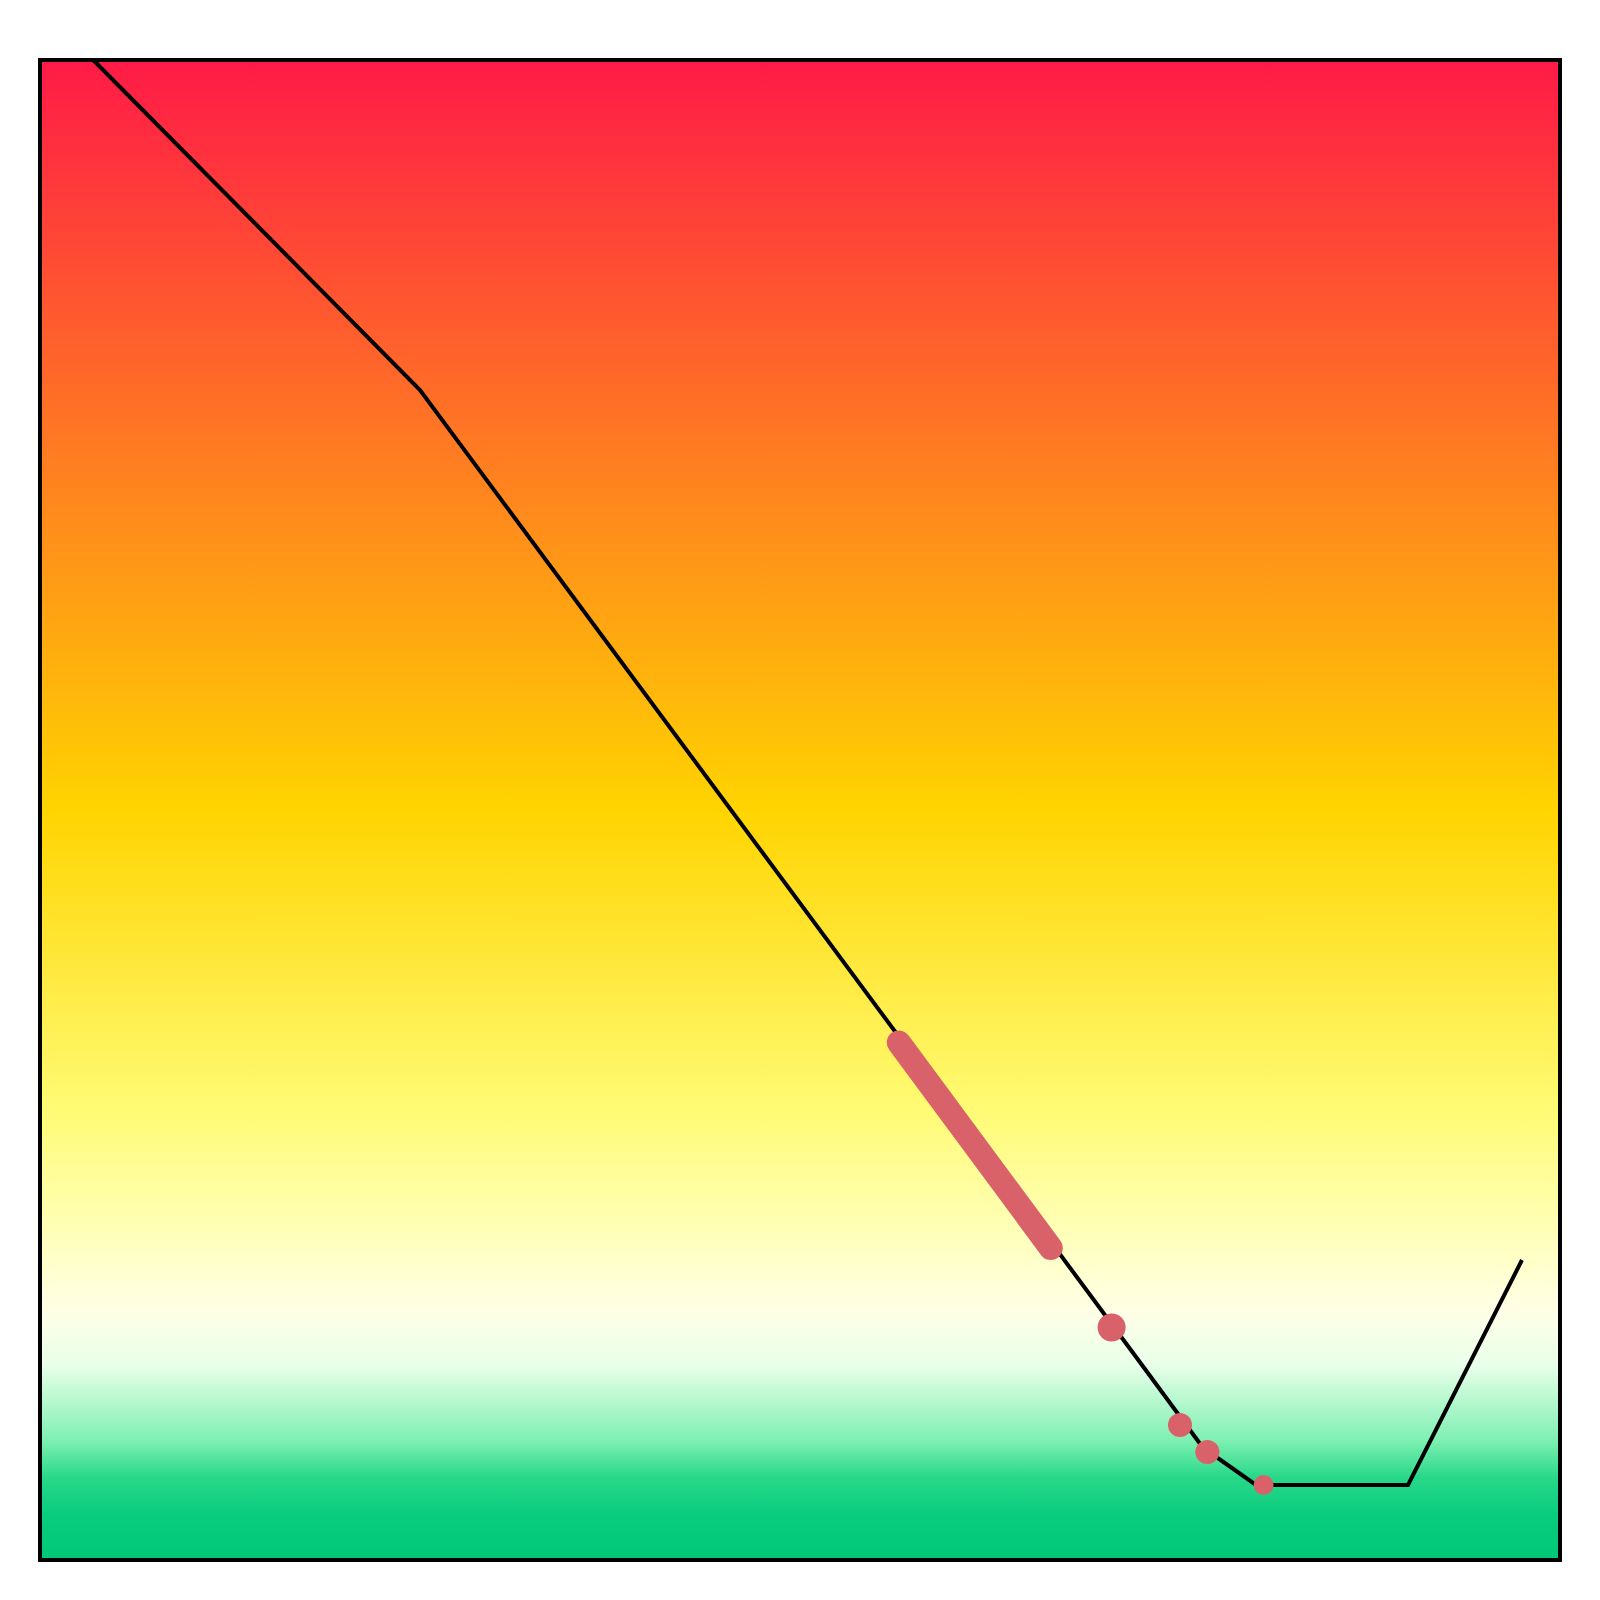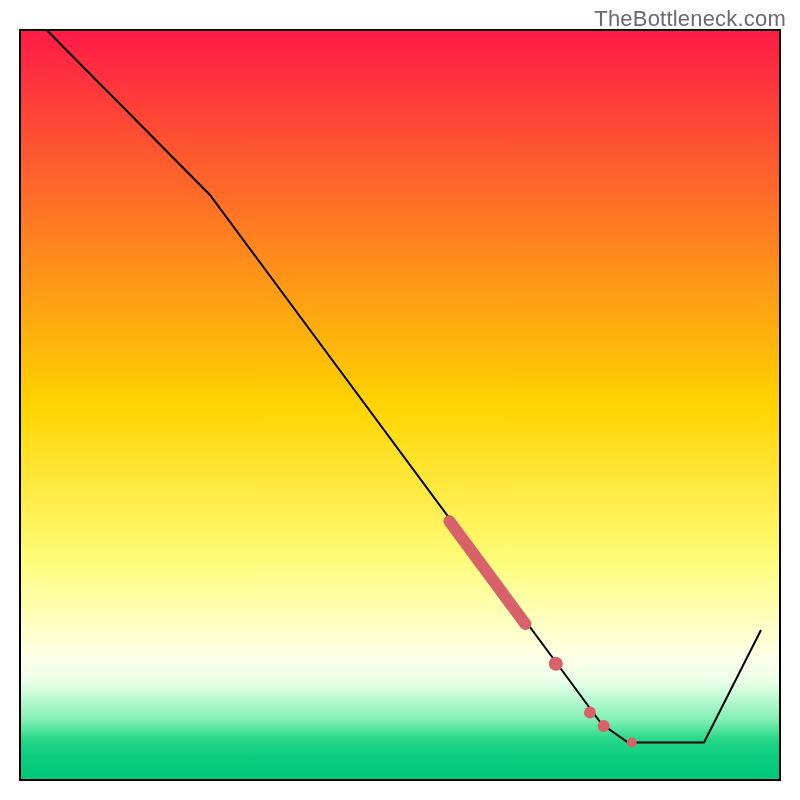--- a/index.html
+++ b/index.html
@@ -47,14 +47,13 @@
       <rect x="0" y="0" width="800" height="800" fill="#ffffff"></rect>
       <rect x="20" y="30" width="760" height="750" fill="url(#bg-grad)"></rect>
       <path d="M46.60 30.00 L210.00 195.00 L571.00 682.50 L601.40 723.75 L628.00 742.50 L666.00 742.50 L704.00 742.50 L761.00 630.00" fill="none" stroke="#000000" stroke-width="2" stroke-linejoin="miter" stroke-linecap="butt"></path>
       <line x1="449.4" y1="521.25" x2="525.4000000000001" y2="624" stroke="#d9626a" stroke-width="12" stroke-linecap="round"></line>
       <circle cx="555.8" cy="663.75" r="7" fill="#d9626a"></circle>
       <circle cx="590" cy="712.5" r="6" fill="#d9626a"></circle>
       <circle cx="603.6800000000001" cy="726" r="6" fill="#d9626a"></circle>
       <circle cx="631.8000000000001" cy="742.5" r="5" fill="#d9626a"></circle>
       <rect x="20" y="30" width="760" height="750" fill="none" stroke="#000" stroke-width="2"></rect>
     </svg>
-  <div class="watermark">TheBottleneck.com</div>
 </div>
 
 </body></html>

